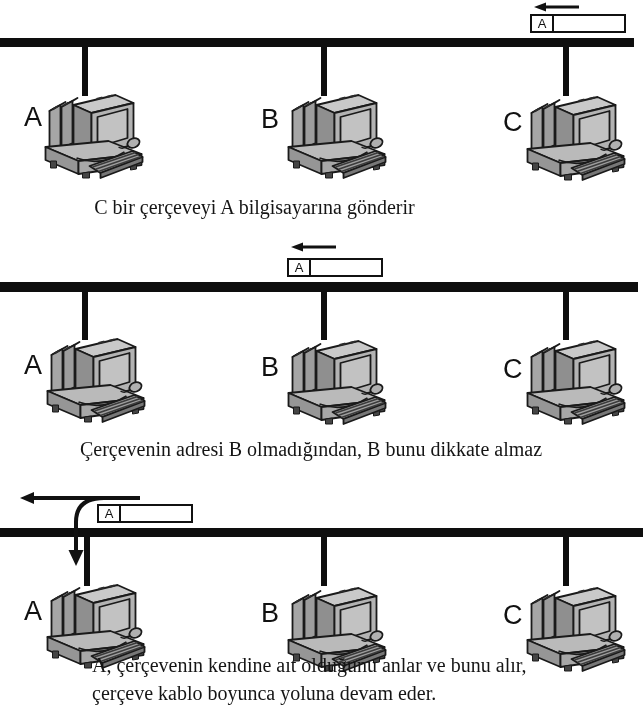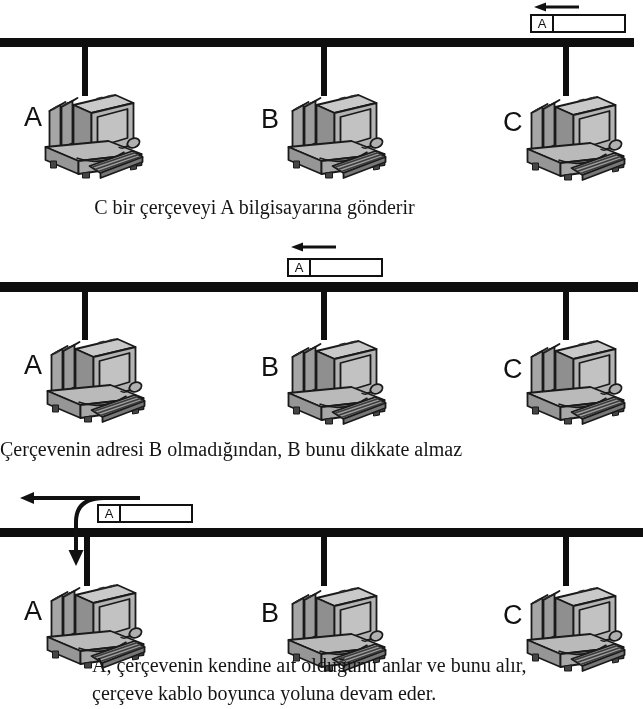--- a/index.html
+++ b/index.html
@@ -43,21 +43,21 @@
         justify-content:center;font-size:13px;color:#111;}
   .payload{flex:1;background:#fff;}
   
   .arrow{position:absolute;z-index:6;}
   #arr1{left:532px;top:1px;}
   #arr2{left:289px;top:241px;}
   #arr3{left:16px;top:490px;}
   
   .cap{position:absolute;font-family:"Liberation Serif",serif;font-size:20px;color:#151515;z-index:4;}
   .cap1{left:0;top:196px;width:509px;text-align:center;}
-  .cap2{left:0;top:438px;width:622px;text-align:left;}
+  .cap2{left:0;top:438px;width:622px;text-align:center;}
   .cap3{left:92px;top:651px;width:560px;line-height:28px;text-align:left;}
   
   .watermark{position:absolute;left:178px;top:512px;font-weight:bold;font-size:21px;
              letter-spacing:1.5px;color:#c5c5c5;z-index:1;}
 </style>
 </head>
 <body>
 
 <svg width="0" height="0" style="position:absolute" aria-hidden="true">
   <defs>

